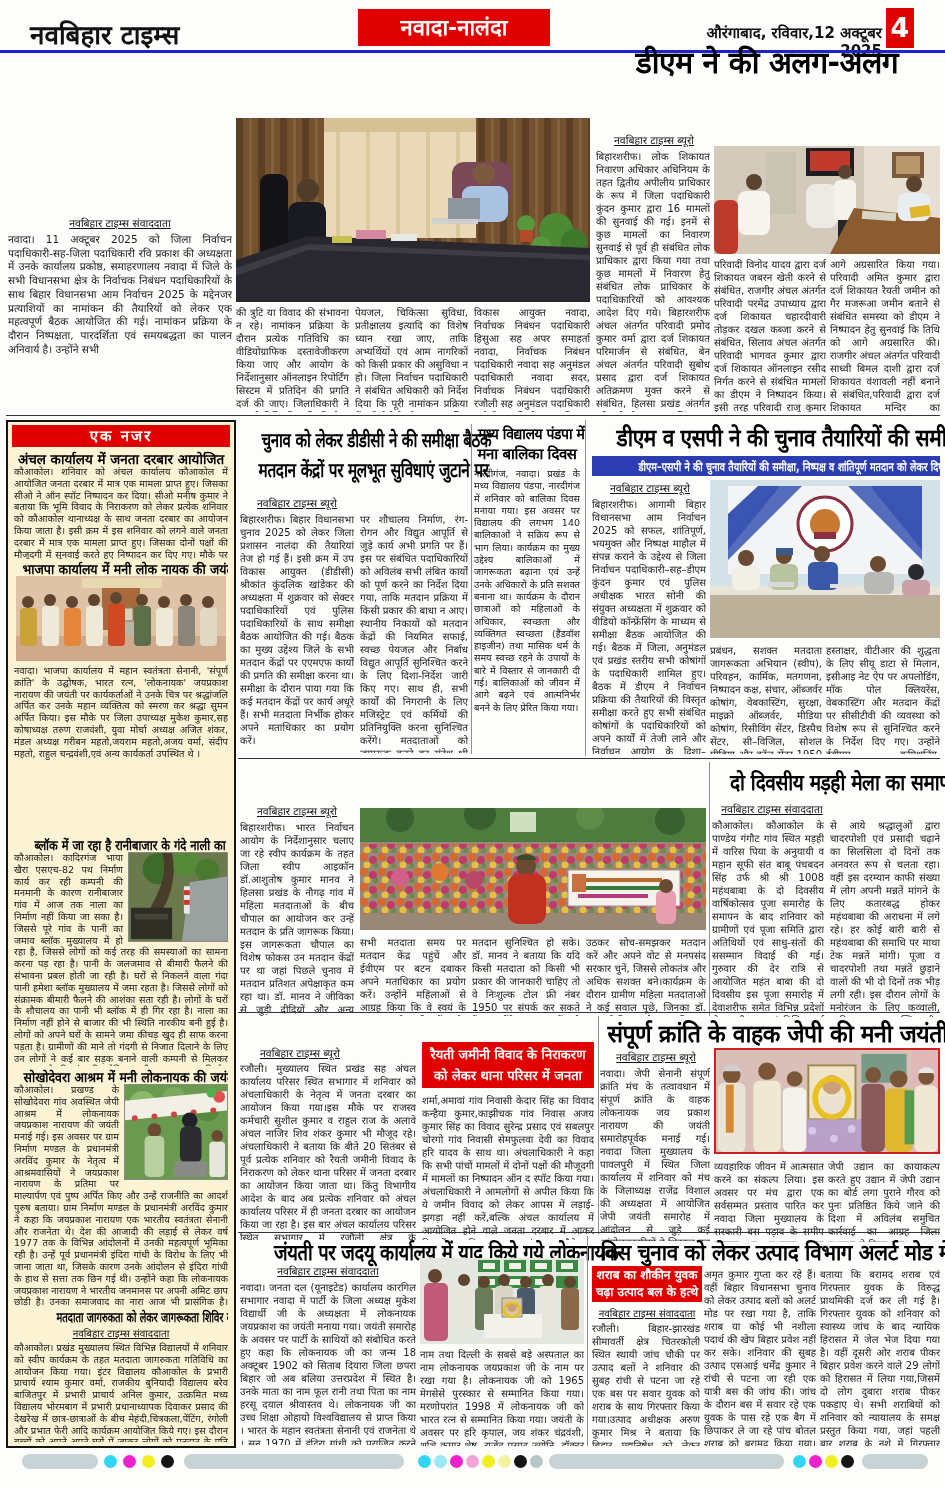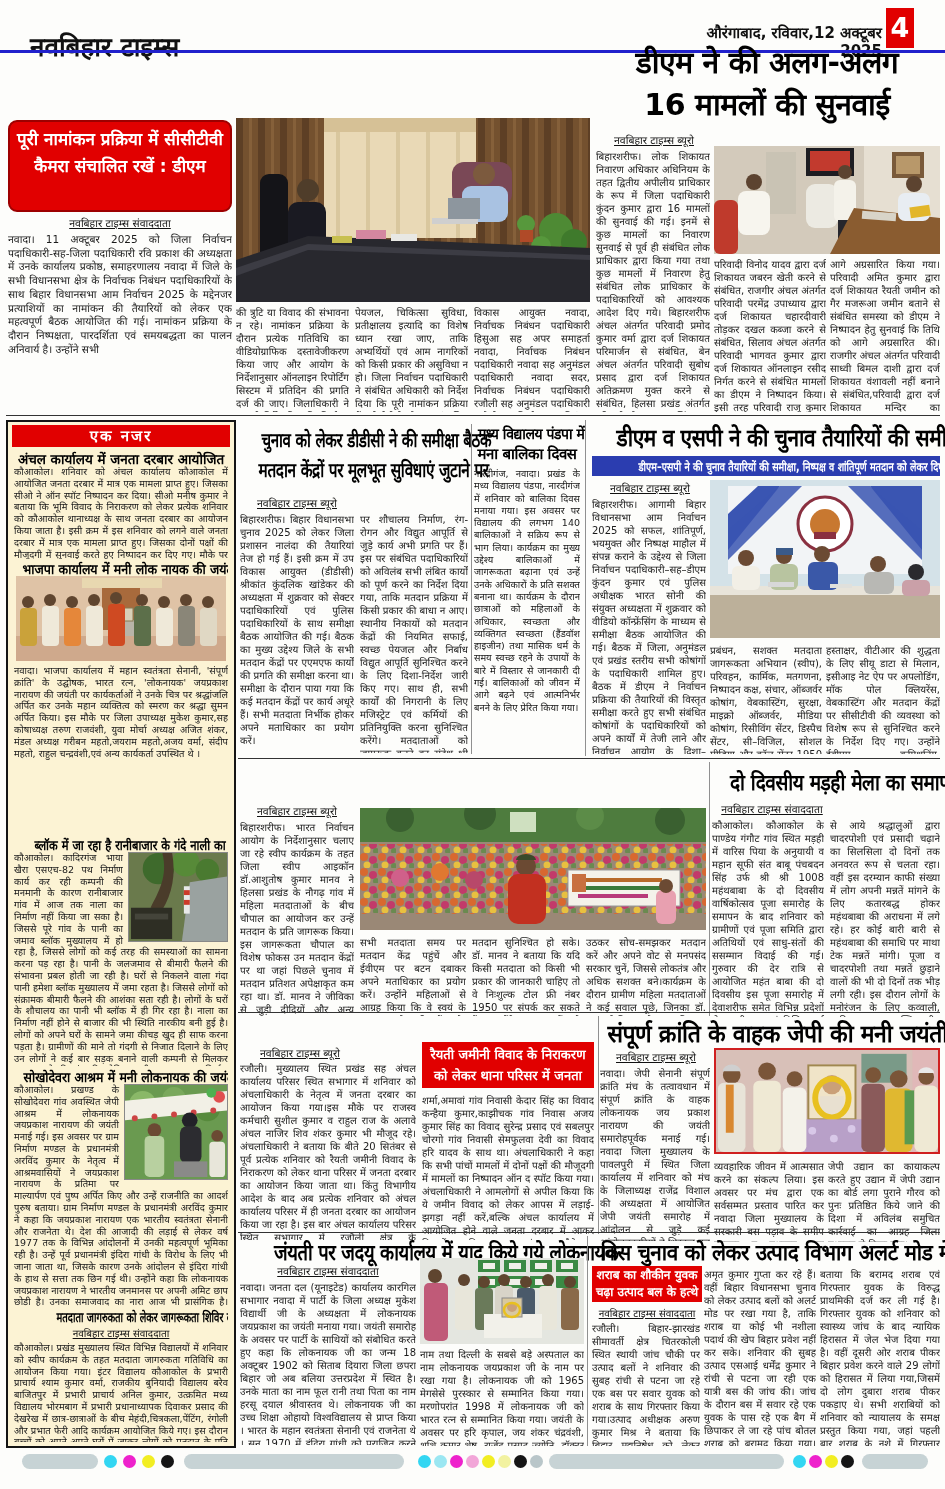--- a/index.html
+++ b/index.html
@@ -22,26 +22,26 @@
 .fl-r{float:right;margin:0 0 3px 5px;border:1px solid #888}
 .cap{position:absolute;height:15px;border-radius:8px;background:#c7d3d5;top:2px}
 .dot{position:absolute;width:13px;height:13px;border-radius:50%;top:3px}
 .bluebar{background:#2b3db0;color:#fff;font-weight:bold;text-align:center;overflow:hidden}
 </style>
 </head>
 <body>
 
 <div class="page">
 
-  <div class="abs" style="left:30px;top:28px;width:230px;font-size:26px;font-weight:bold">नवबिहार टाइम्स</div>
+  <div class="abs" style="left:30px;top:16px;width:230px;font-size:26px;font-weight:bold">नवबिहार टाइम्स</div>
+  <div class="abs redbox" style="left:358px;top:9px;width:192px;height:37px;line-height:37px;font-size:22px">नवादा-नालंदा</div>
   <div class="abs" style="left:660px;top:22px;width:222px;font-size:15px;font-weight:bold;text-align:right">औरंगाबाद, रविवार,12 अक्टूबर 2025</div>
   <div class="abs redbox" style="left:886px;top:8px;width:28px;height:40px;line-height:40px;font-size:27px">4</div>
   <div class="abs" style="left:0;top:50px;width:945px;height:3px;background:#2121cc"></div>
 
-  <div class="abs redbox" style="left:8px;top:120px;width:224px;height:92px;border-radius:9px;border:2px solid #9d0000;font-size:17px;line-height:27px;padding-top:4px">पूरी नामांकन प्रक्रिया में सीसीटीवी कैमरा संचालित रखें : डीएम</div>
   <div class="abs byline" style="left:8px;top:216px;width:224px">नवबिहार टाइम्स संवाददाता</div>
   <div class="abs body" style="left:8px;top:233px;width:224px;height:179px;font-size:10.5px;line-height:13.7px">नवादा। 11 अक्टूबर 2025 को जिला निर्वाचन पदाधिकारी-सह-जिला पदाधिकारी रवि प्रकाश की अध्यक्षता में उनके कार्यालय प्रकोष्ठ, समाहरणालय नवादा में जिले के सभी विधानसभा क्षेत्र के निर्वाचक निबंधन पदाधिकारियों के साथ बिहार विधानसभा आम निर्वाचन 2025 के मद्देनजर प्रत्याशियों का नामांकन की तैयारियों को लेकर एक महत्वपूर्ण बैठक आयोजित की गई। नामांकन प्रक्रिया के दौरान निष्पक्षता, पारदर्शिता एवं समयबद्धता का पालन अनिवार्य है। उन्होंने सभी</div>
   <div class="abs photo" style="left:236px;top:118px;width:354px;height:184px">
     <svg viewBox="0 0 354 184" preserveAspectRatio="none">
       <defs>
           <pattern id="wd" width="22" height="12" patternUnits="userSpaceOnUse">
             <rect width="22" height="12" fill="#74512f"></rect>
             <rect width="7" height="12" fill="#5d3f25"></rect>
             <rect x="13" width="3" height="12" fill="#85603a"></rect>
           </pattern>
@@ -73,21 +73,20 @@
       <circle cx="290" cy="106" r="9" fill="#57983c"></circle>
         <rect x="284" y="112" width="13" height="12" fill="#b04a28"></rect>
     </svg>
   </div>
   <div class="abs body" style="left:236px;top:306px;width:113px;height:106px">की त्रुटि या विवाद की संभावना न रहे। नामांकन प्रक्रिया के दौरान प्रत्येक गतिविधि का वीडियोग्राफिक दस्तावेजीकरण किया जाए और आयोग के निर्देशानुसार ऑनलाइन रिपोर्टिंग सिस्टम में प्रतिदिन की प्रगति दर्ज की जाए। जिलाधिकारी ने यह भी निर्देश दिया कि निर्वाचन क्षेत्रवार नामांकन केंद्रों की स्वच्छता, आवागमन की व्यवस्था, शीतल</div>
   <div class="abs body" style="left:355px;top:306px;width:113px;height:106px">पेयजल, चिकित्सा सुविधा, प्रतीक्षालय इत्यादि का विशेष ध्यान रखा जाए, ताकि अभ्यर्थियों एवं आम नागरिकों को किसी प्रकार की असुविधा न हो। जिला निर्वाचन पदाधिकारी ने संबंधित अधिकारी को निर्देश दिया कि पूरी नामांकन प्रक्रिया में सीसीटीवी कैमरा संचालित रखें। मजिस्ट्रेट एवं कर्मियों की प्रतिनियुक्ति करना सुनिश्चित करेंगे। नामांकन</div>
   <div class="abs body" style="left:474px;top:306px;width:116px;height:106px">विकास आयुक्त नवादा, निर्वाचक निबंधन पदाधिकारी हिसुआ सह अपर समाहर्ता नवादा, निर्वाचक निबंधन पदाधिकारी नवादा सह अनुमंडल पदाधिकारी नवादा सदर, निर्वाचक निबंधन पदाधिकारी रजौली सह अनुमंडल पदाधिकारी रजौली, निर्वाचक निबंधन पदाधिकारी वारिसलीगंज सह भूमि सुधार उपसमाहर्ता नवादा एवं उप निर्वाचन पदाधिकारी उपस्थित थे।</div>
 
   <div class="abs ctr" style="left:592px;top:44px;width:350px;line-height:37px">
     <span class="hl nowrap shrink" style="font-size:30px">डीएम ने की अलग-अलग</span><br>
-    <span class="hl nowrap shrink" style="font-size:30px">16 मामलों की सुनवाई</span>
   </div>
   <div class="abs byline" style="left:596px;top:133px;width:116px">नवबिहार टाइम्स ब्यूरो</div>
   <div class="abs body" style="left:596px;top:150px;width:114px;height:262px">बिहारशरीफ। लोक शिकायत निवारण अधिकार अधिनियम के तहत द्वितीय अपीलीय प्राधिकार के रूप में जिला पदाधिकारी कुंदन कुमार द्वारा 16 मामलों की सुनवाई की गई। इनमें से कुछ मामलों का निवारण सुनवाई से पूर्व ही संबंधित लोक प्राधिकार द्वारा किया गया तथा कुछ मामलों में निवारण हेतु संबंधित लोक प्राधिकार के पदाधिकारियों को आवश्यक आदेश दिए गये। बिहारशरीफ अंचल अंतर्गत परिवादी प्रमोद कुमार वर्मा द्वारा दर्ज शिकायत परिमार्जन से संबंधित, बेन अंचल अंतर्गत परिवादी सुबोध प्रसाद द्वारा दर्ज शिकायत अतिक्रमण मुक्त करने से संबंधित, हिलसा प्रखंड अंतर्गत परिवादी गोपाल शरण सिंह द्वारा दर्ज शिकायत नाला एवं गली की पीसीसी निर्माण कराने से संबंधित, परिवादी रविनंदन कुमार द्वारा दर्ज शिकायत बिजली</div>
   <div class="abs photo" style="left:714px;top:146px;width:226px;height:108px">
     <svg viewBox="0 0 226 108" preserveAspectRatio="none">
       <rect width="226" height="108" fill="#d3cabb"></rect>
       <rect x="150" y="0" width="76" height="108" fill="#e6dfd2"></rect>
       <rect x="178" y="6" width="32" height="26" fill="#7a5a3a"></rect>
         <rect x="182" y="10" width="24" height="18" fill="#b8986a"></rect>
       <rect x="92" y="2" width="48" height="28" fill="#1d1d22"></rect>

